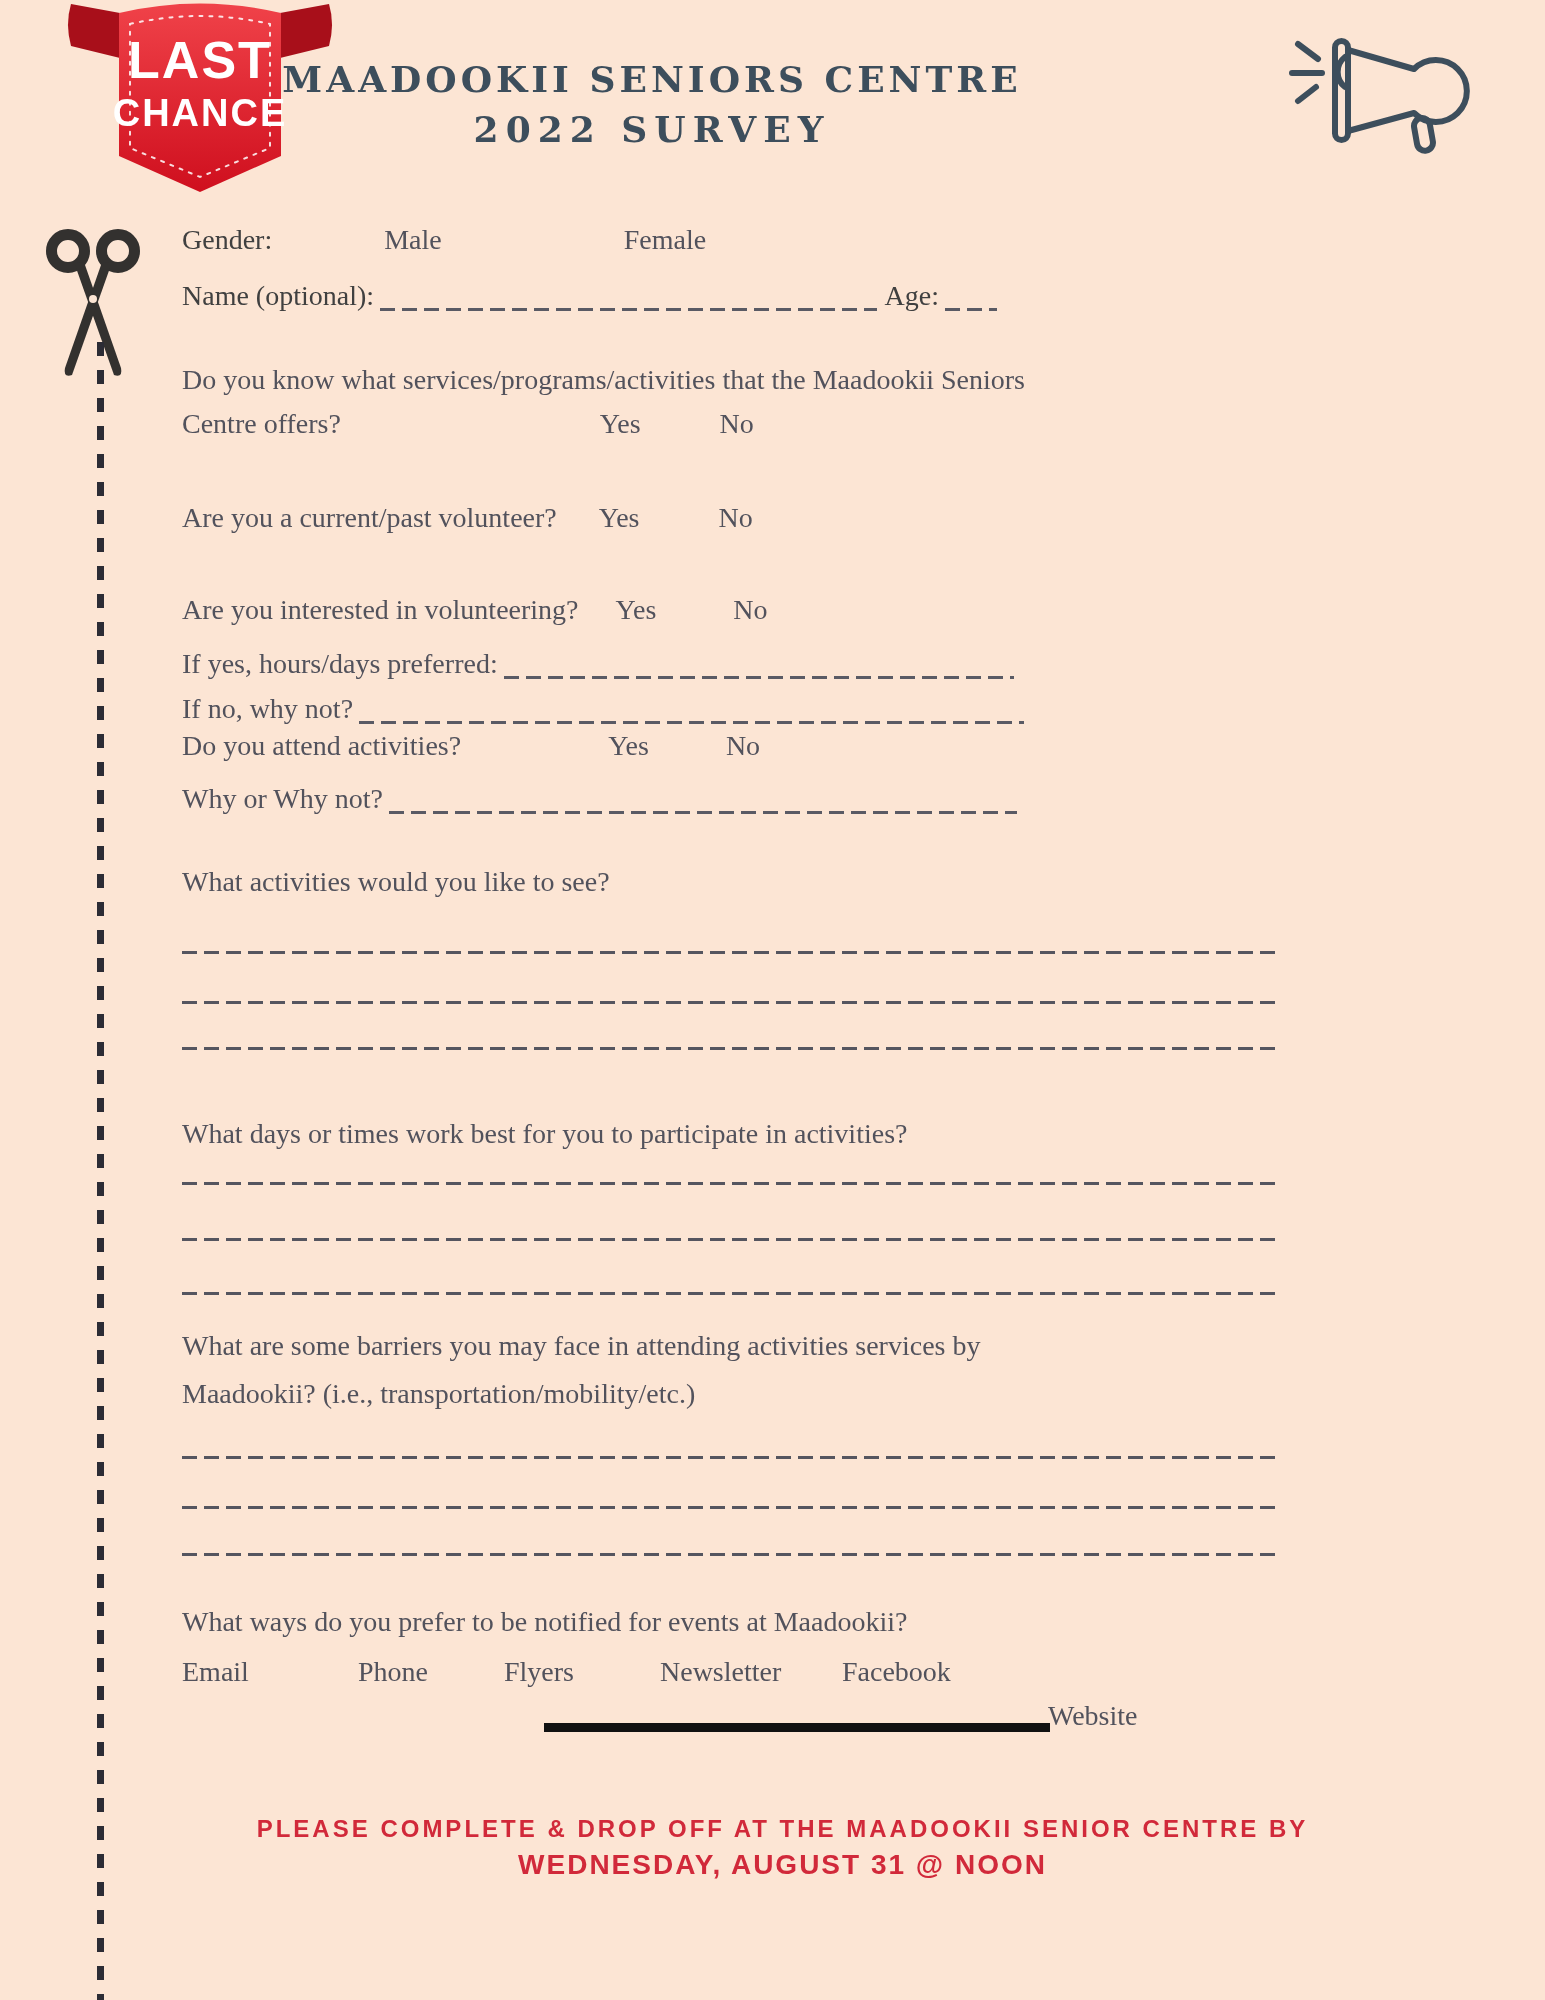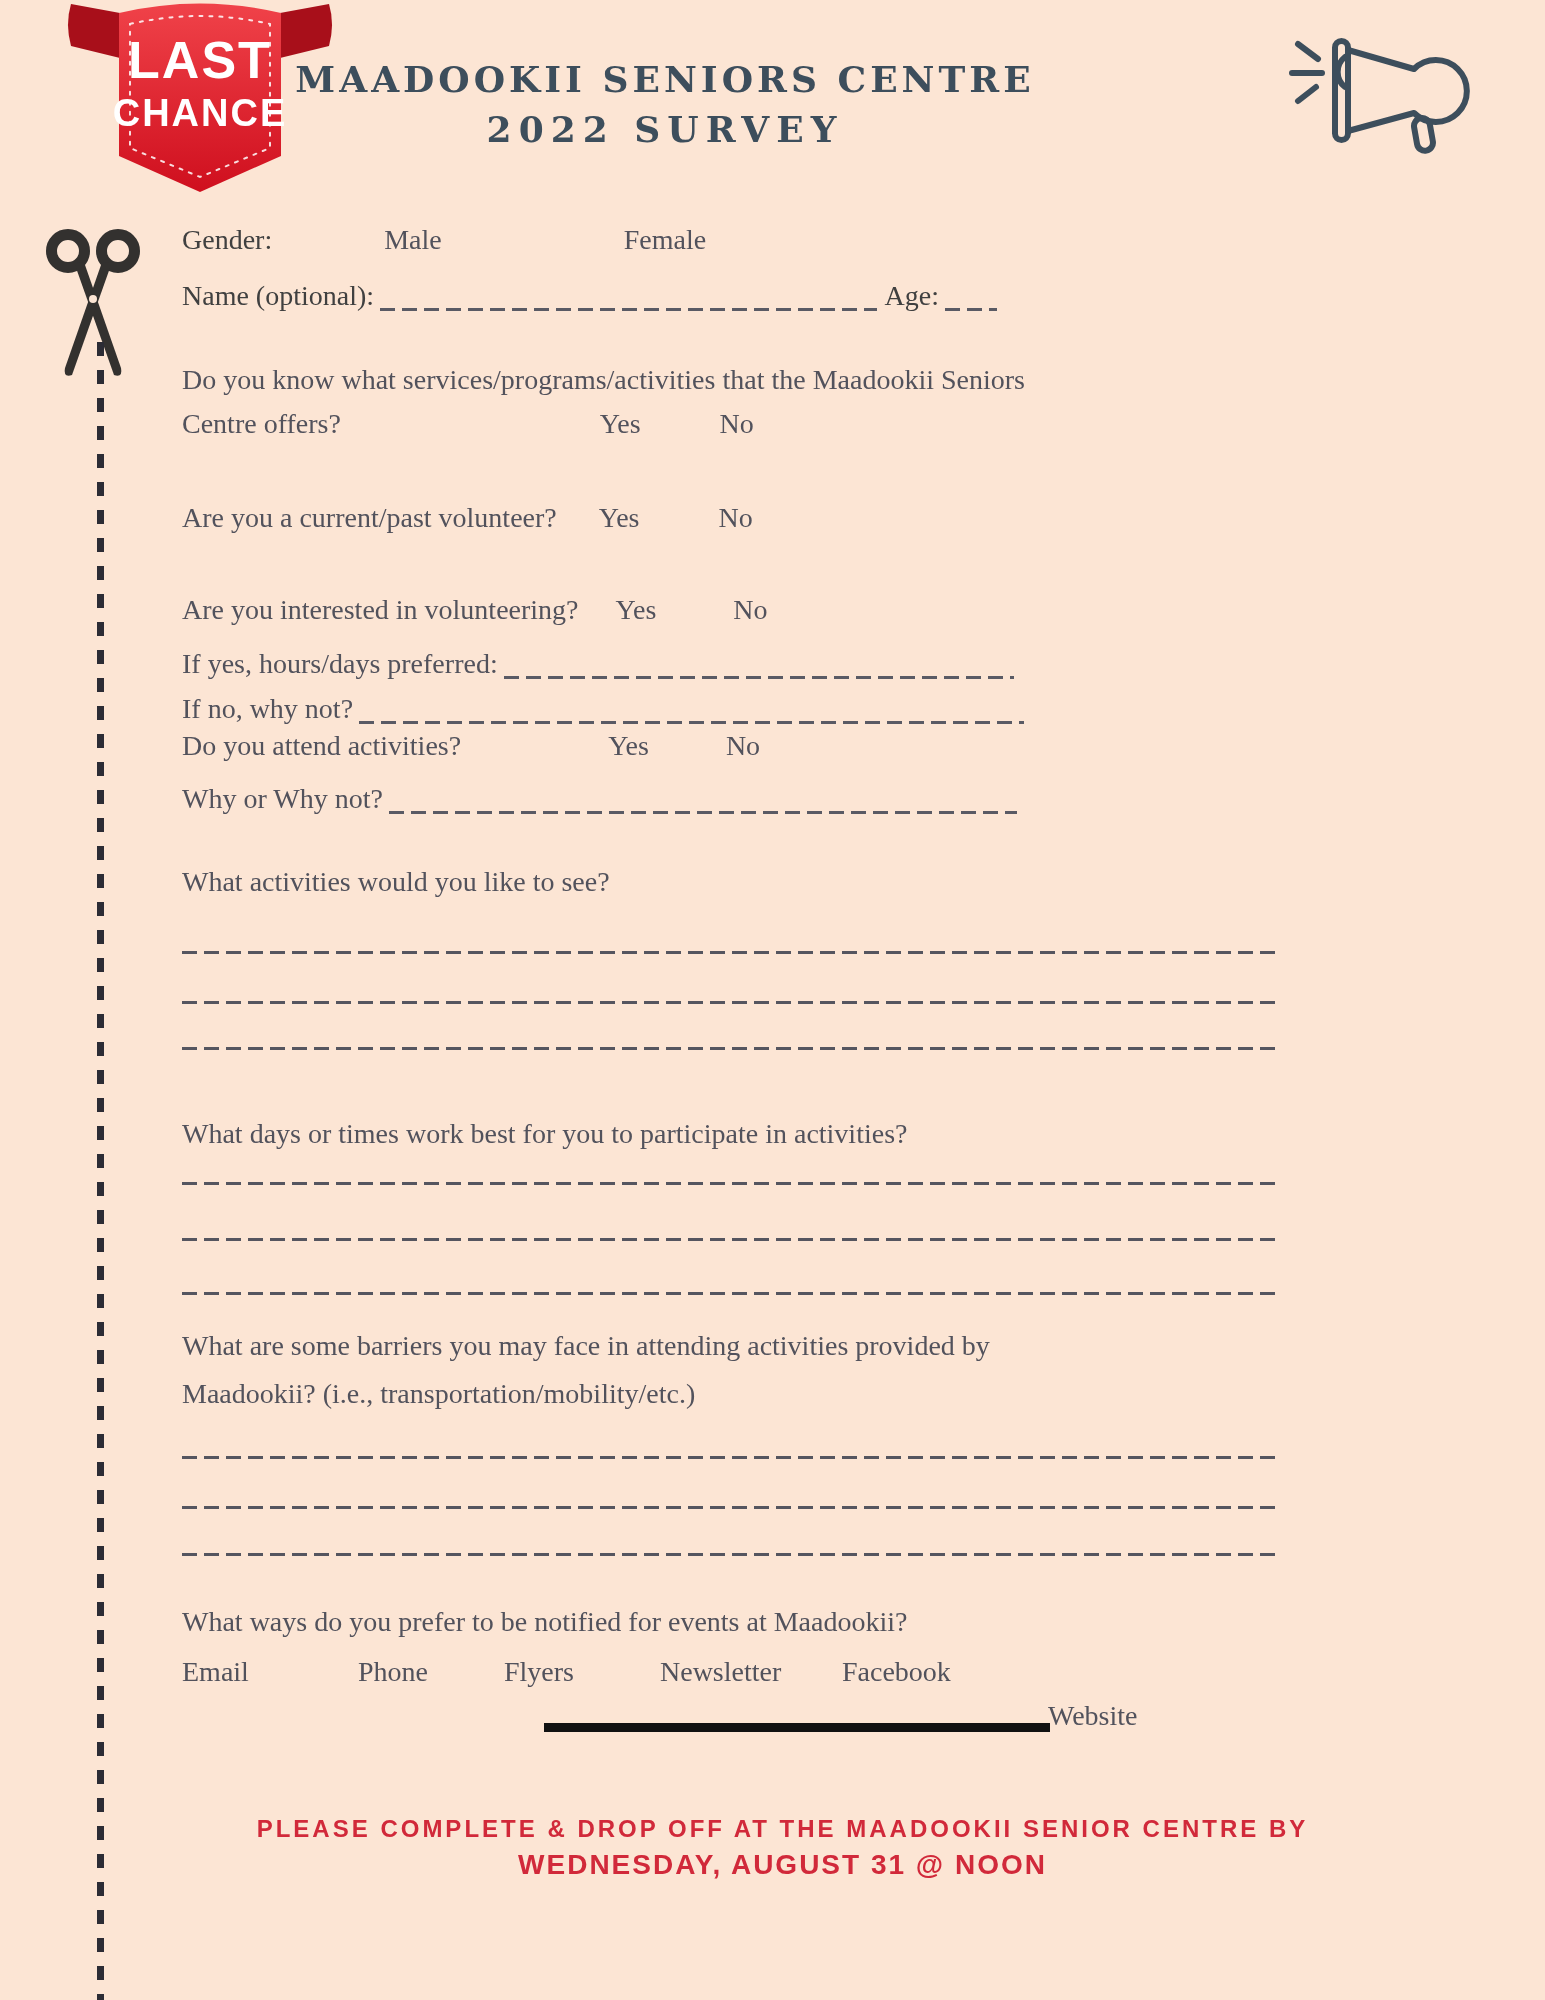--- a/index.html
+++ b/index.html
@@ -5,21 +5,21 @@
   html,body { margin:0; padding:0; }
   body {
     width:1545px; height:2000px; position:relative;
     background:#fce5d4; overflow:hidden;
     font-family:"Liberation Serif", serif;
     color:#52525c;
   }
   
   .ribbon { position:absolute; left:35px; top:0; width:330px; height:196px; }
   .title {
-    position:absolute; left:275px; top:58px; width:780px; text-align:center;
+    position:absolute; left:262px; top:58px; width:780px; text-align:center;
     color:#3d4e5c; font-weight:700; font-family:"DejaVu Serif", serif;
   }
   .title-l1 { font-size:36px; letter-spacing:4px; white-space:nowrap; }
   .title-l2 { font-size:36px; letter-spacing:7px; margin-top:8px; }
   .megaphone { position:absolute; left:1288px; top:26px; width:182px; height:128px; }
   
   .scissors { position:absolute; left:42px; top:222px; width:102px; height:168px; }
   .cutline {
     position:absolute; left:97px; top:342px; width:7px; height:1658px;
     background:repeating-linear-gradient(180deg,#2c2c35 0 14px,transparent 14px 28px);
@@ -152,21 +152,21 @@
   <div class="row" style="top:866px;">What activities would you like to see?</div>
   <div class="ansline" style="top:951px;"></div>
   <div class="ansline" style="top:1001px;"></div>
   <div class="ansline" style="top:1047px;"></div>
 
   <div class="row" style="top:1118px;">What days or times work best for you to participate in activities?</div>
   <div class="ansline" style="top:1182px;"></div>
   <div class="ansline" style="top:1238px;"></div>
   <div class="ansline" style="top:1292px;"></div>
 
-  <div class="row" style="top:1330px;">What are some barriers you may face in attending activities provided by</div>
+  <div class="row" style="top:1330px;">What are some barriers you may face in attending activities services by</div>
   <div class="row" style="top:1378px;">Maadookii? (i.e., transportation/mobility/etc.)</div>
   <div class="ansline" style="top:1456px;"></div>
   <div class="ansline" style="top:1506px;"></div>
   <div class="ansline" style="top:1553px;"></div>
 
   <div class="row" style="top:1606px;">What ways do you prefer to be notified for events at Maadookii?</div>
   <div class="row" style="top:1656px; width:1100px;">
     <span class="opt" style="left:0;">Email</span>
     <span class="opt" style="left:176px;">Phone</span>
     <span class="opt" style="left:322px;">Flyers</span>

